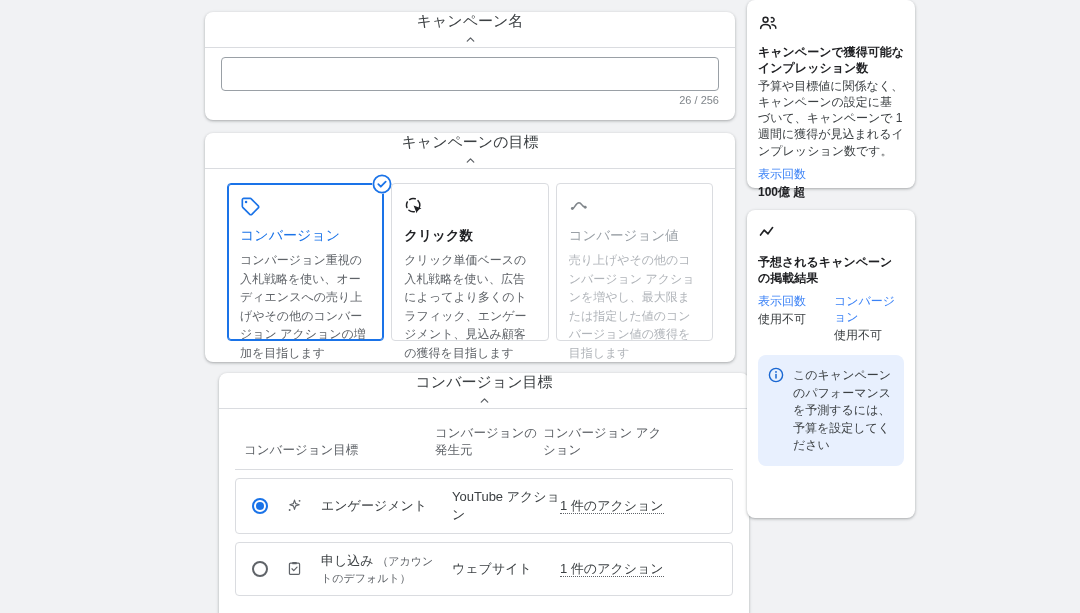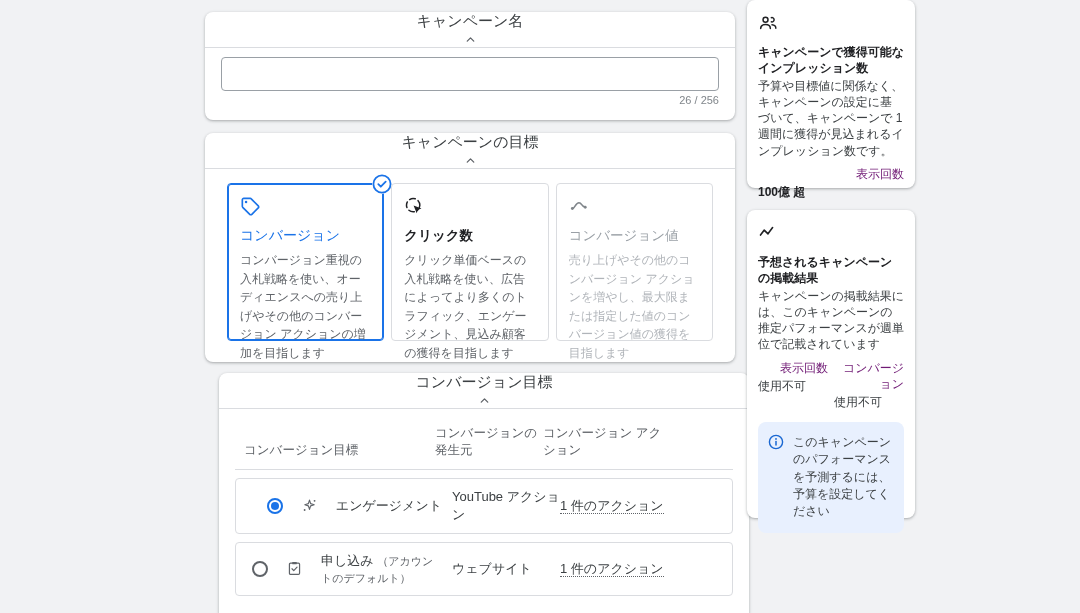--- a/index.html
+++ b/index.html
@@ -49,32 +49,32 @@
     padding:16px 0 10px;font-size:12.5px;color:#5f6368;align-items:end;
   }
   .conv-headrow .h1{padding-left:9px;}
   .conv-headrow .h2,.conv-headrow .h3{max-width:120px;line-height:1.35;}
   .conv-divider{border-bottom:1px solid #dadce0;}
   .conv-row{
     display:grid;grid-template-columns:200px 108px 1fr;align-items:center;
     border:1px solid #dadce0;border-radius:4px;margin-top:8px;
     padding:9px 0 9px 16px;font-size:13px;color:#3c4043;min-height:20px;box-sizing:border-box;
   }
-  .goal-cell{display:flex;align-items:center;gap:19px;padding-right:10px;justify-content:flex-end;}
+  .goal-cell{display:flex;align-items:center;gap:19px;padding-right:10px;}
   .radio{width:16px;height:16px;border-radius:50%;box-sizing:border-box;flex:0 0 16px;cursor:pointer;}
   .radio.on{border:2px solid #1a73e8;position:relative;}
   .radio.on::after{content:"";position:absolute;inset:2px;border-radius:50%;background:#1a73e8;}
   .radio.off{border:2px solid #5f6368;}
   .goal-note{font-size:11px;color:#5f6368;}
   .action-link{color:#3c4043;text-decoration:none;border-bottom:1px dotted #5f6368;cursor:pointer;}
   
   .side-card{padding:13px 11px 12px;box-sizing:border-box;font-size:12px;line-height:1.34;}
   .side-title{font-weight:bold;color:#202124;margin-top:7px;}
   .side-body{color:#3c4043;margin-top:2px;}
-  .metric-label{color:#701a75;margin-top:7px;text-align:right;}
+  .metric-label{color:#3b82f6;margin-top:7px;}
   .metric-value{font-weight:bold;color:#202124;margin-top:2px;}
   .metrics-grid{display:grid;grid-template-columns:1fr 1fr;gap:0 6px;margin-top:7px;}
   .metrics-grid .metric-label{margin-top:0;}
   .metrics-grid .metric-plain{color:#3c4043;margin-top:2px;}
   .info-box{
     background:#e8f0fe;border-radius:8px;margin-top:12px;padding:12px 10px;
     display:flex;gap:9px;align-items:flex-start;color:#3c4043;
   }
   .info-box .txt{flex:1;line-height:1.45;}
   .ico{display:inline-flex;align-items:center;justify-content:center;}
@@ -229,21 +229,20 @@
   <div class="metric-value">100億 超</div>
 </aside>
 
 <aside class="card side-card" style="left:747px;top:210px;width:168px;height:308px;">
   <span class="ico">
     <svg width="20" height="20" viewBox="0 0 24 24">
         <path d="M3 14.5l4.5-6 4.5 4.5 5.5-7.5" fill="none" stroke="#202124" stroke-width="1.9" stroke-linecap="round" stroke-linejoin="round"></path>
       </svg>
   </span>
   <div class="side-title">予想されるキャンペーンの掲載結果</div>
-  <div class="side-body">キャンペーンの掲載結果には、このキャンペーンの推定パフォーマンスが週単位で記載されています</div>
   <div class="metrics-grid">
     <div>
       <div class="metric-label">表示回数</div>
       <div class="metric-plain">使用不可</div>
     </div>
     <div>
       <div class="metric-label">コンバージョン</div>
       <div class="metric-plain">使用不可</div>
     </div>
   </div>

